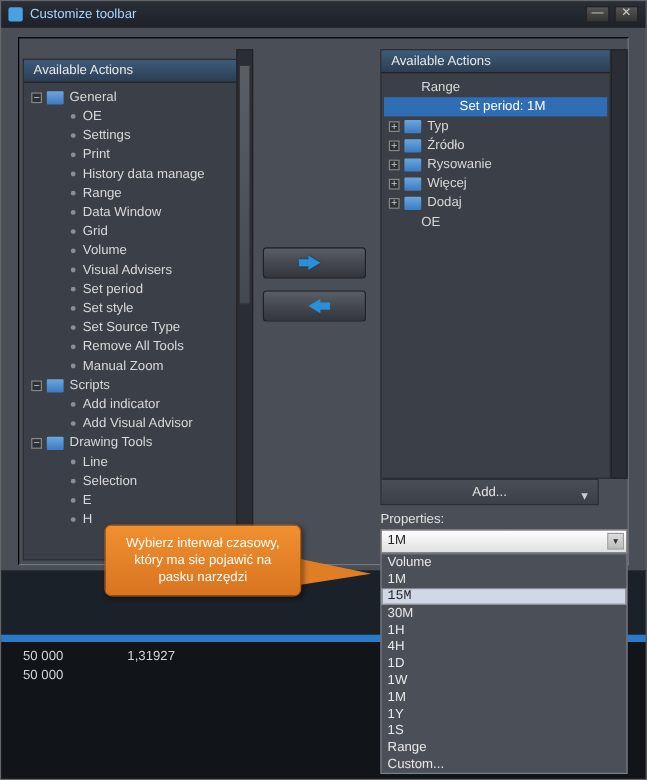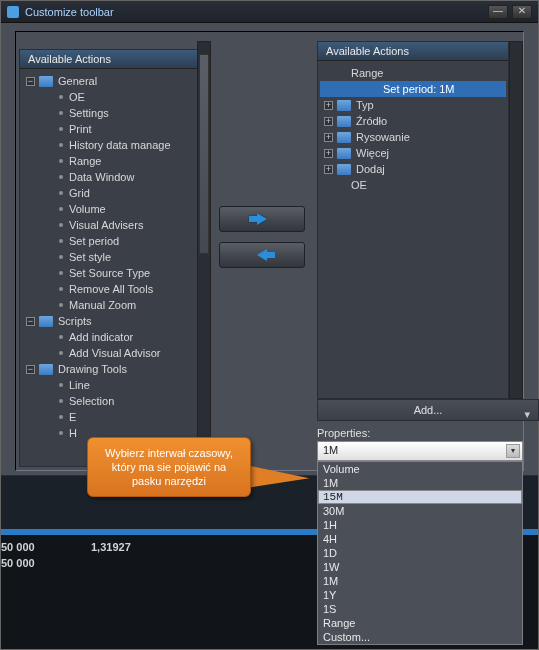--- a/index.html
+++ b/index.html
@@ -9,21 +9,21 @@
   .titlebar .icon { width: 12px; height: 12px; background: #4aa0e0; margin-right: 6px; border-radius: 2px; }
   .titlebar .spacer { flex: 1; }
   .titlebar .btn { width: 20px; height: 14px; margin-left: 4px; background: linear-gradient(#555,#333); border: 1px solid #222; color: #ccc; text-align: center; line-height: 10px; font-size: 10px; cursor: pointer; }
   .panel { background: #3b3f47; border: 1px solid #2a2d33; position: absolute; }
   .panel-head { background: linear-gradient(#3d5b7a,#2c3e52); color: #e8e8e8; padding: 3px 8px; border-bottom: 1px solid #222; }
   .left-panel { left: 18px; top: 48px; width: 191px; height: 418px; border-right: none; }
   .left-scroll { position: absolute; left: 196px; top: 40px; width: 14px; height: 418px; background: #2a2d33; border: 1px solid #222; }
   .left-scroll .thumb { position: absolute; top: 12px; left: 1px; right: 1px; height: 200px; background: linear-gradient(#5a5e66,#44484f); border: 1px solid #333; }
   .right-panel { left: 316px; top: 40px; width: 192px; height: 358px; }
   .right-scroll { position: absolute; left: 508px; top: 40px; width: 14px; height: 358px; background: #2a2d33; border: 1px solid #222; }
-  .add-bar { position: absolute; left: 316px; top: 398px; width: 222px; height: 22px; background: linear-gradient(#4a4e56,#3b3f47); border: 1px solid #2a2d33; color: #e0e0e0; text-align: center; line-height: 20px; cursor: pointer; }
+  .add-bar { position: absolute; left: 316px; top: 398px; width: 182px; height: 22px; background: linear-gradient(#4a4e56,#3b3f47); border: 1px solid #2a2d33; color: #e0e0e0; text-align: center; line-height: 20px; cursor: pointer; }
   .add-bar .chev { position: absolute; right: 8px; top: 4px; color: #ccc; }
   .tree { color: #d8d8d8; padding: 4px 2px; overflow: hidden; height: calc(100% - 20px); }
   .tree-row { display: flex; align-items: center; height: 16px; padding-left: 4px; white-space: nowrap; cursor: pointer; }
   .tree-row.sel { background: #2f6db5; color: #fff; gap: 32px; }
   .exp { width: 9px; height: 9px; border: 1px solid #888; color: #ccc; font-size: 9px; line-height: 7px; text-align: center; margin-right: 4px; background: #2d3138; }
   .exp.none { border: none; background: none; width: 9px; }
   .fld { width: 14px; height: 11px; background: linear-gradient(#6aa7e0,#3d7ac0); border-radius: 1px; margin-right: 5px; }
   .dot { width: 4px; height: 4px; background: #8a8e96; border-radius: 50%; margin: 0 6px 0 3px; }
   .i1 { padding-left: 4px; }
   .i2 { padding-left: 34px; }
@@ -40,21 +40,21 @@
   .combo .chev { position: absolute; right: 2px; top: 2px; width: 14px; height: 14px; background: linear-gradient(#ddd,#bbb); border: 1px solid #999; text-align: center; line-height: 12px; font-size: 8px; color: #333; }
   .dropdown { position: absolute; left: 316px; top: 460px; width: 206px; background: #4b4f57; border: 1px solid #7a7e86; z-index: 20; }
   .dd-item { height: 14px; padding: 0 5px; color: #e8e8e8; line-height: 14px; cursor: pointer; }
   .dd-item.hover { background: #d0d8e8; border: 1px solid #888; color: #222; height: 14px; line-height: 12px; padding: 0 4px; font-family: Liberation Mono, monospace; }
   .callout { position: absolute; left: 86px; top: 436px; width: 164px; background: linear-gradient(#f09030,#d87420); border: 1px solid #b05a10; border-radius: 6px; padding: 8px 10px; color: #fff; text-align: center; line-height: 14px; z-index: 15; box-shadow: 2px 2px 4px rgba(0,0,0,.4); }
   .callout-tail { position: absolute; left: 248px; top: 468px; width: 0; height: 0; border-top: 6px solid transparent; border-bottom: 16px solid transparent; border-left: 60px solid #e07e26; z-index: 14; transform: rotate(6deg); }
   .bg-strip { position: absolute; left: 0; top: 528px; right: 0; height: 6px; background: #2a7ac8; z-index: 1; }
   .bg-dark { position: absolute; left: 0; top: 534px; right: 0; bottom: 0; background: #111418; z-index: 1; }
   .bg-cards { position: absolute; left: 0; top: 474px; right: 0; height: 54px; background: #1b2128; z-index: 1; border-top: 1px solid #2a2e36; }
   .bg-row { position: absolute; left: 0; height: 16px; color: #cfd4da; display: flex; z-index: 2; }
-  .bg-row span { width: 90px; text-align: left; padding-right: 20px; font-weight: bold; }
+  .bg-row span { width: 90px; text-align: center; padding-right: 20px; }
 </style>
 </head>
 <body>
 
 <div class="window">
 
   <div class="titlebar">
     <div class="icon"></div>
     <span>Customize toolbar</span>
     <div class="spacer"></div>

